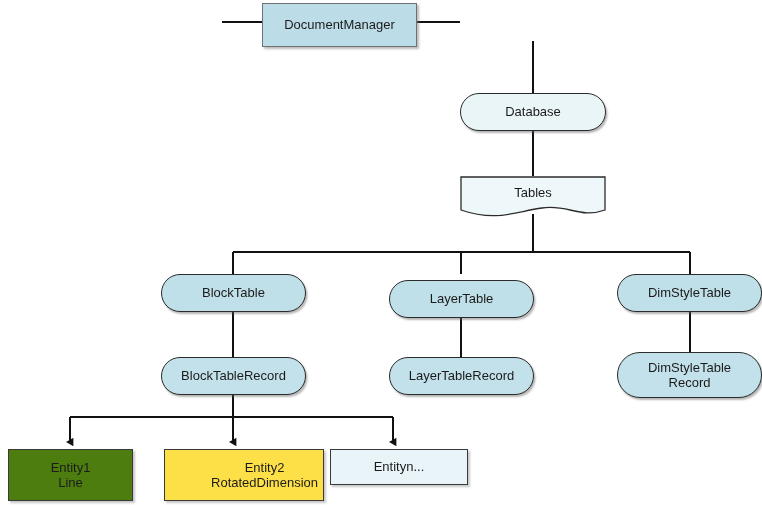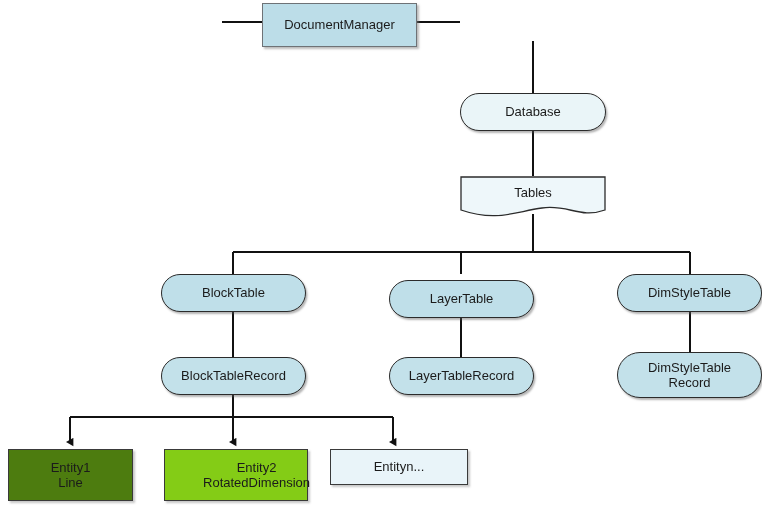--- a/index.html
+++ b/index.html
@@ -165,21 +165,21 @@
   <div class="node shape-rounded" style="left:617px; top:352px; width:145px; height:46px; background:#c3e1ea; border-radius:23px;">
     <span class="node-label">DimStyleTable
 Record</span>
   </div>
 
   <div class="node shape-rect-thin" style="left:8px; top:449px; width:125px; height:52px; background:#4d7c0f;">
     <span class="node-label">Entity1
 Line</span>
   </div>
 
-  <div class="node shape-rect-thin" style="left:164px; top:449px; width:144px; height:52px; background:#84cc16;padding-left:41px;">
+  <div class="node shape-rect-thin" style="left:164px; top:449px; width:160px; height:52px; background:#fde047;padding-left:41px;">
     <span class="node-label">Entity2
 RotatedDimension</span>
   </div>
 
   <div class="node shape-rect-thin" style="left:330px; top:449px; width:138px; height:36px; background:#e9f4f9;">
     <span class="node-label">Entityn...</span>
   </div>
 
 </div>
 

